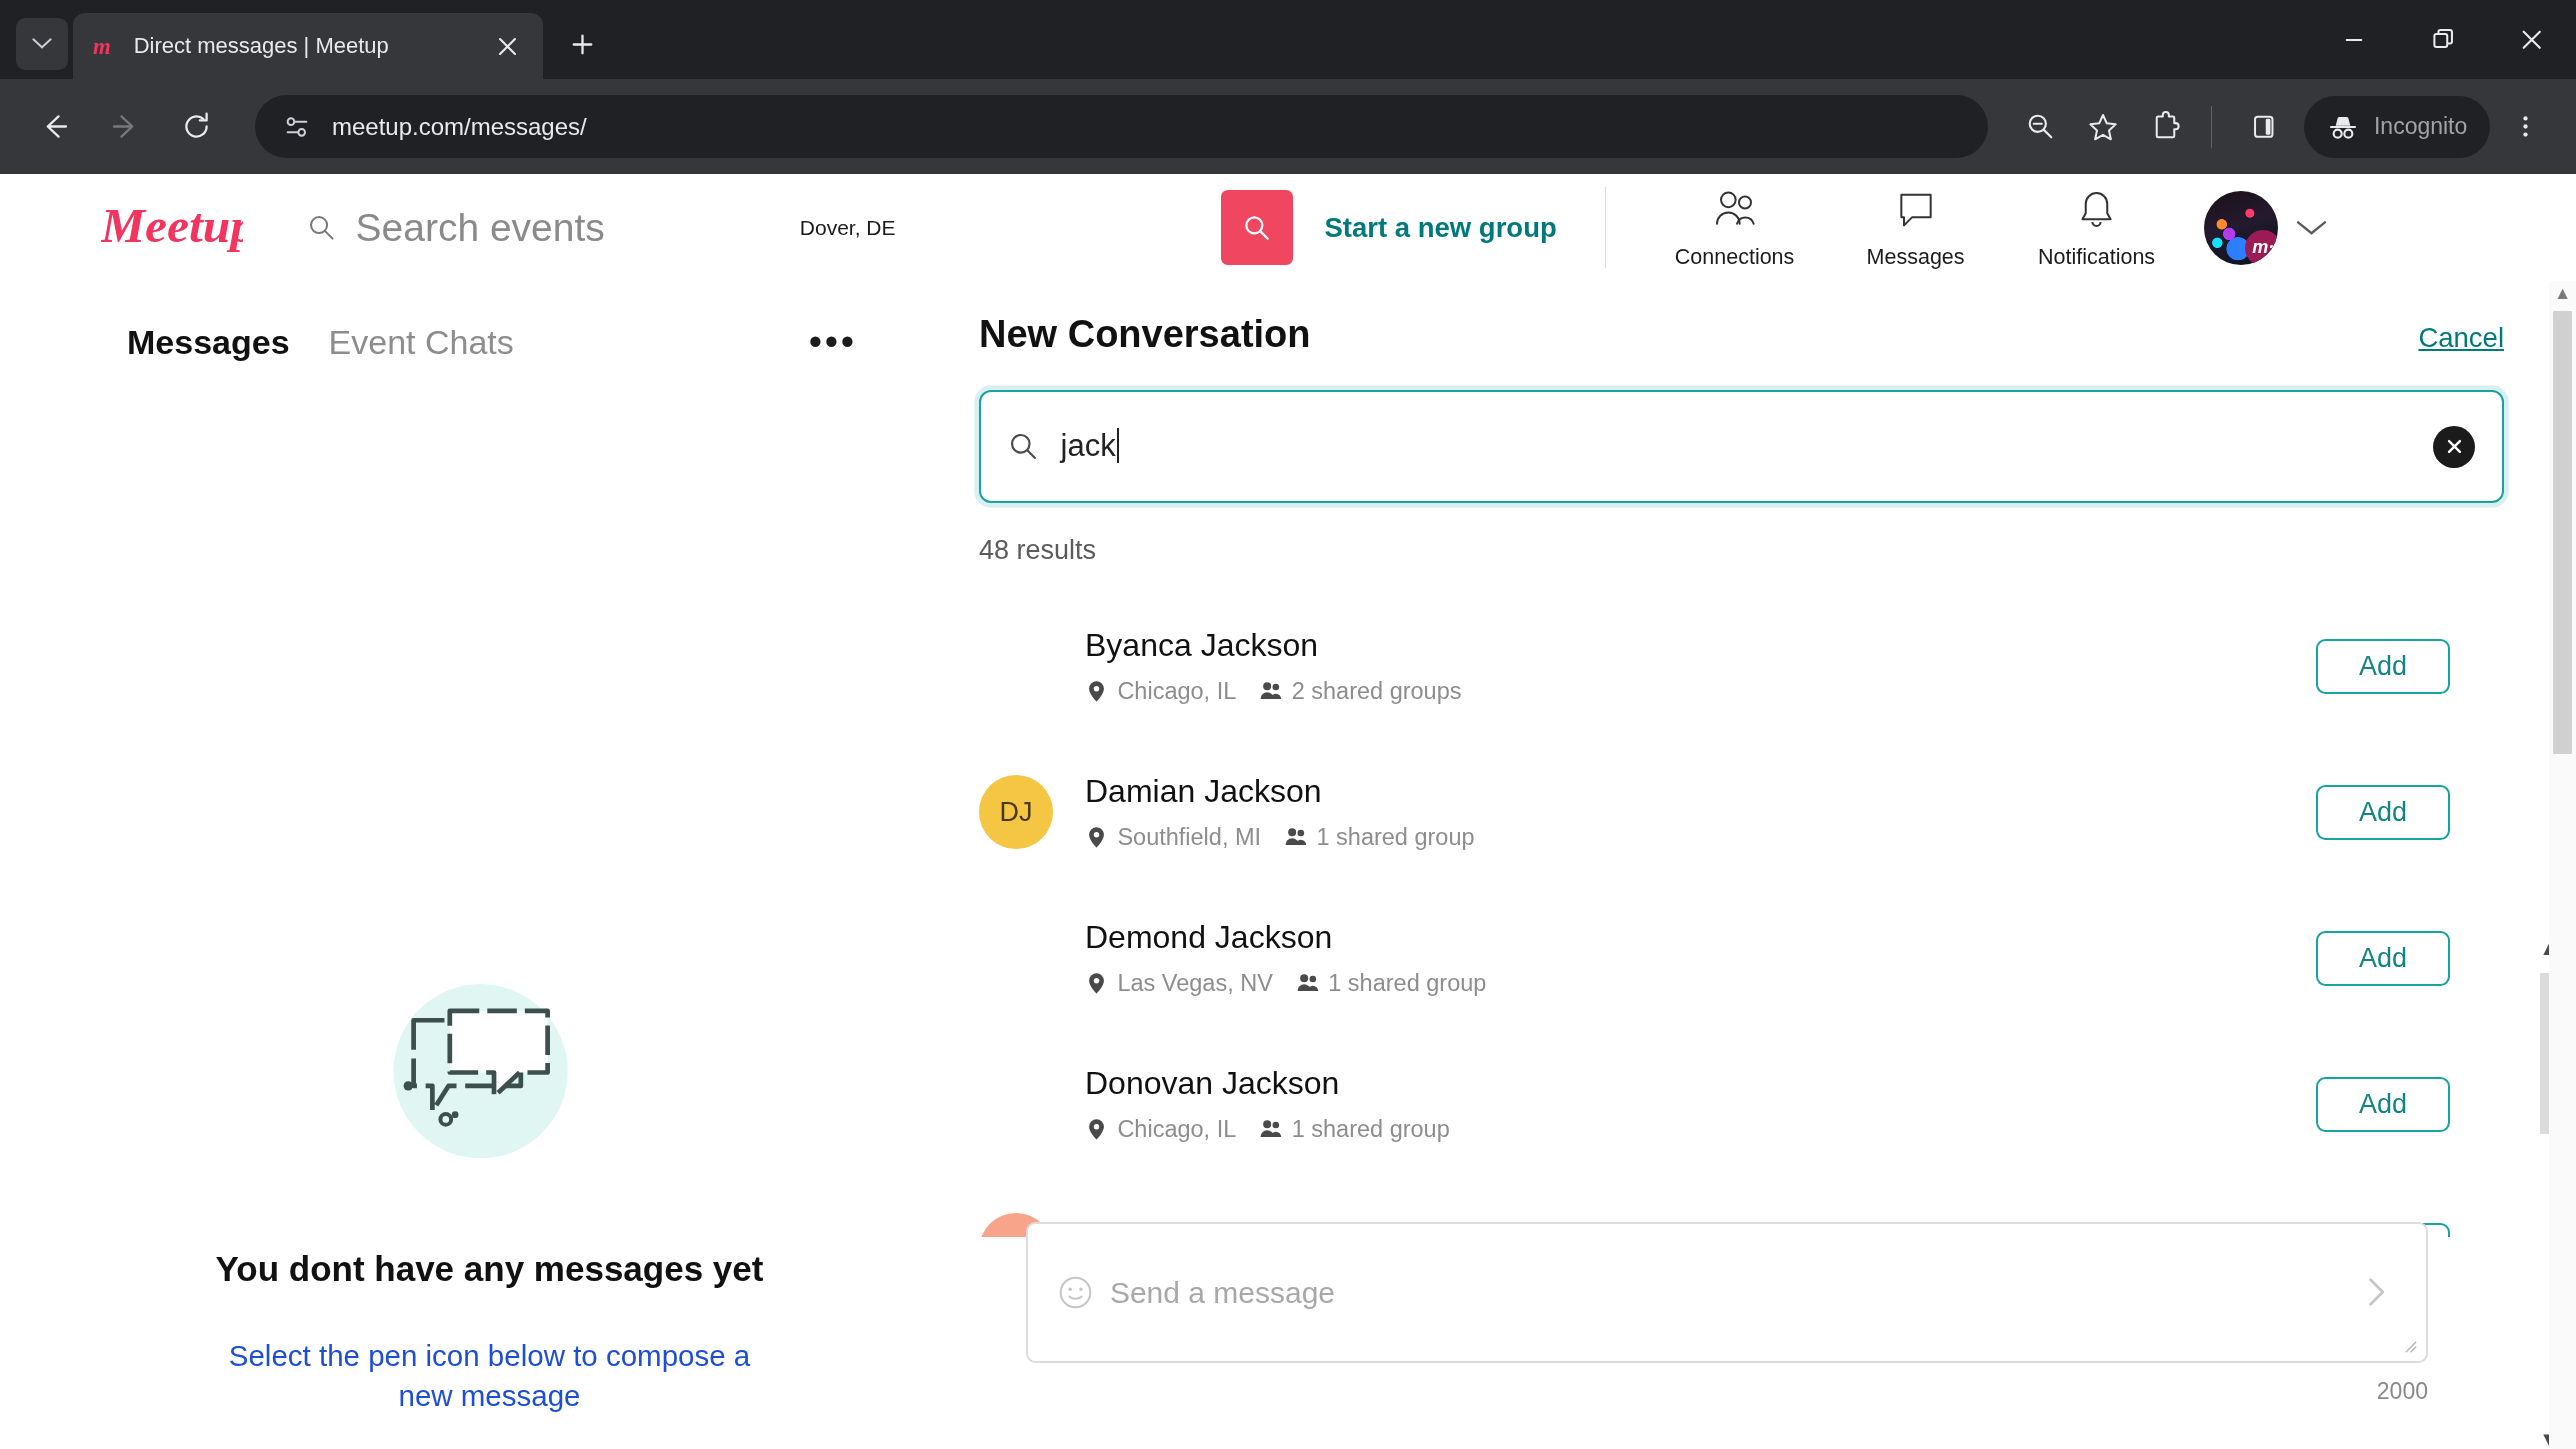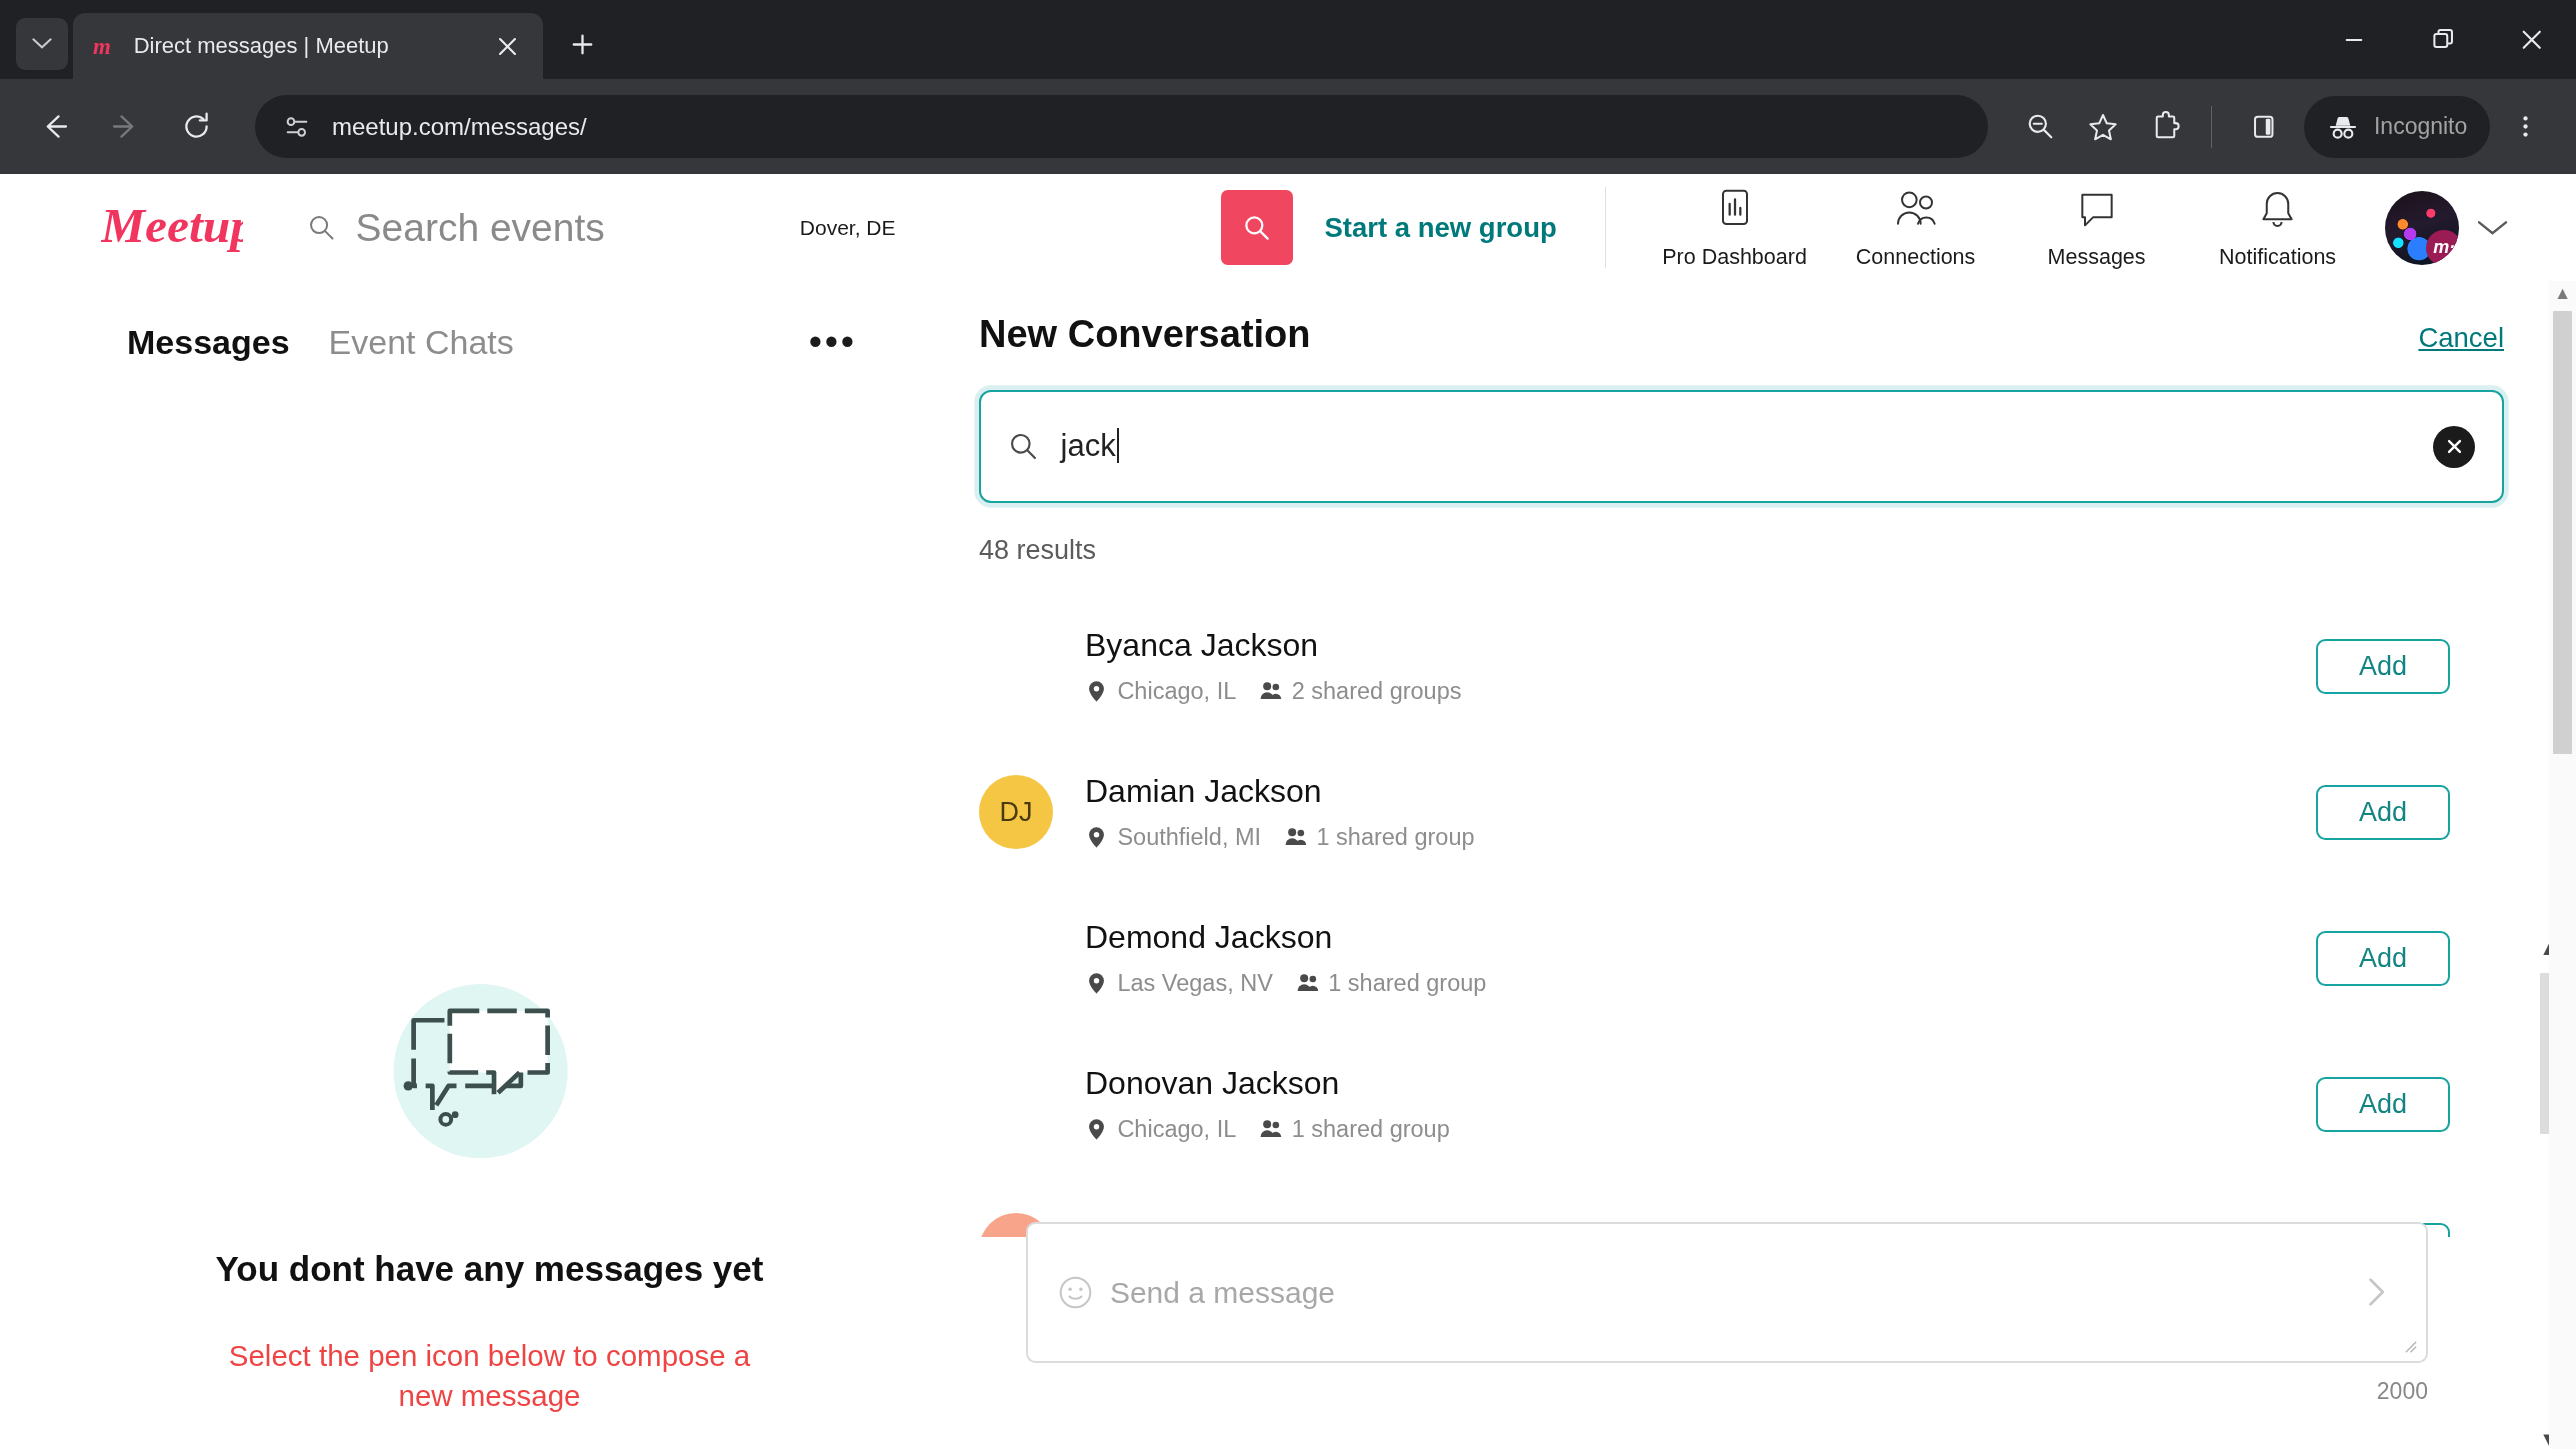--- a/index.html
+++ b/index.html
@@ -135,21 +135,21 @@
     margin-left: 295px; color: #1b1b1b; font-size: 38px;
     letter-spacing: 2.7px; line-height: 0.6; cursor: pointer;
   }
   .empty-state {
     position: absolute; left: 0; right: 0; top: 691px;
     display: flex; flex-direction: column; align-items: center; gap: 28px;
   }
   .empty-illu { width: 282px; height: 201px; position: relative; }
   .empty-title { font-size: 35px; color: #111; font-weight: bold; margin-top: 48px; }
   .empty-sub {
-    font-size: 29.5px; color: #ef4444; text-align: center;
+    font-size: 29.5px; color: #1d4ed8; text-align: center;
     line-height: 1.35; margin-top: 19px; width: 537px;
   }
 
   .right-col { flex: 1; position: relative; min-width: 0; padding-right: 72px; }
   .nc-headrow {
     display: flex; align-items: baseline; justify-content: space-between;
     padding-top: 32px;
   }
   .nc-title { font-size: 38px; font-weight: bold; color: #111; }
   .nc-cancel {
@@ -371,29 +371,20 @@
           <circle cx="20" cy="20" r="12" stroke="#ffffff" stroke-width="3.4" fill="none"></circle>
           <path d="M29 29 L40 40" stroke="#ffffff" stroke-width="3.4" stroke-linecap="round"></path>
         </svg>
       </div>
       <div class="mu-startgroup">Start a new group</div>
       <div class="mu-headdiv"></div>
 
       <div class="mu-nav">
         <div class="mu-navitem">
           <span class="mu-navicon">
-            <svg width="36" height="44" viewBox="0 0 54 66">
-              <rect x="9" y="4" width="36" height="50" rx="5" stroke="#333" stroke-width="3" fill="none"></rect>
-              <path d="M19 40 L19 24 M27 40 L27 17 M35 40 L35 30" stroke="#333" stroke-width="3.4" stroke-linecap="round"></path>
-            </svg>
-          </span>
-          <span class="mu-navlabel">Pro Dashboard</span>
-        </div>
-        <div class="mu-navitem">
-          <span class="mu-navicon">
             <svg width="48" height="43" viewBox="0 0 72 64">
               <circle cx="26" cy="16" r="11" stroke="#333" stroke-width="3" fill="none"></circle>
               <path d="M9 52 a17 17 0 0 1 34 0" stroke="#333" stroke-width="3" fill="none" stroke-linecap="round"></path>
               <circle cx="51" cy="20" r="9" stroke="#333" stroke-width="3" fill="none"></circle>
               <path d="M39 52 a13 13 0 0 1 25 0" stroke="#333" stroke-width="3" fill="none" stroke-linecap="round"></path>
             </svg>
           </span>
           <span class="mu-navlabel">Connections</span>
         </div>
         <div class="mu-navitem">

